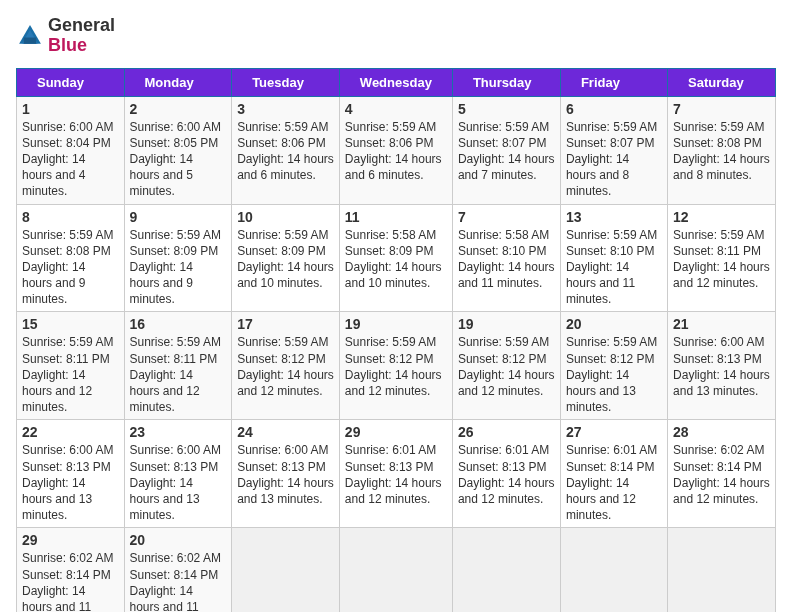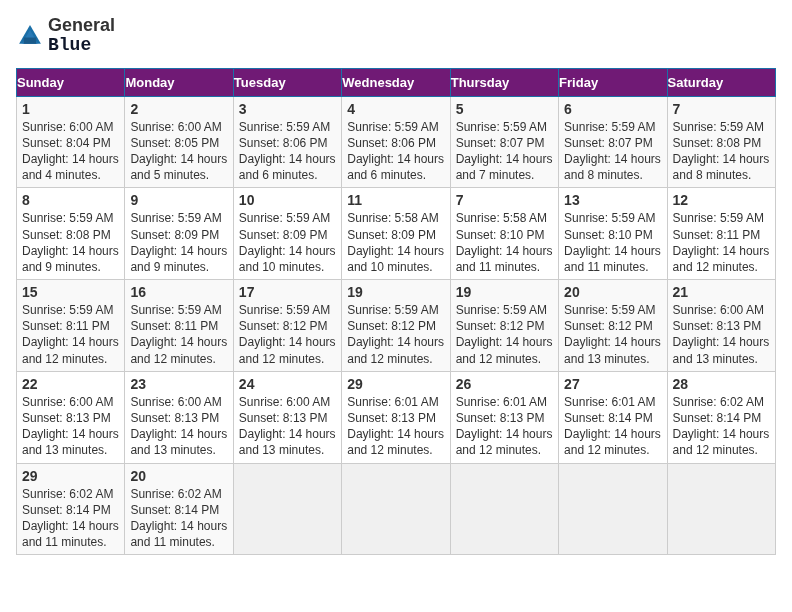--- a/index.html
+++ b/index.html
@@ -41,23 +41,23 @@
     .location {
       font-size: 14px;
       color: #555;
     }
     table {
       width: 100%;
       border-collapse: collapse;
       font-size: 11px;
     }
     thead tr th {
-      background-color: #701a75;
+      background-color: #6d28d9;
       color: #fff;
-      padding: 6px 0;
+      padding: 6px 20px;
       text-align: left;
       font-size: 13px;
       font-weight: bold;
       border: 1px solid #1a6fa8;
     }
     tbody tr td {
       border: 1px solid #ccc;
       vertical-align: top;
       padding: 4px 5px;
       width: calc(100% / 7);
@@ -96,21 +96,21 @@
     <svg class="logo-icon" viewBox="0 0 36 36">
       <polygon points="18,4 32,28 4,28" fill="#1a6fa8"></polygon>
       <polygon points="18,10 28,28 8,28" fill="#2979b5"></polygon>
       <rect x="10" y="20" width="16" height="8" fill="#1a5a8a"></rect>
     </svg>
     <div class="logo-text">
   <div style="display:flex;flex-direction:row;font-size:18px;font-weight:bold;">
     <span style="color:#333;">General</span>
   </div>
   <div style="display:flex;flex-direction:row;font-size:18px;font-weight:bold;">
-    <span style="color:#0f172a;font-family:Liberation Mono, monospace;">Blue</span>
+    <span style="color:#be185d;">Blue</span>
   </div>
 </div>
   </div>
   <div class="title-block">
     <div class="month-title"></div>
     <div class="location"></div>
   </div>
 </div>
 
 <table>

